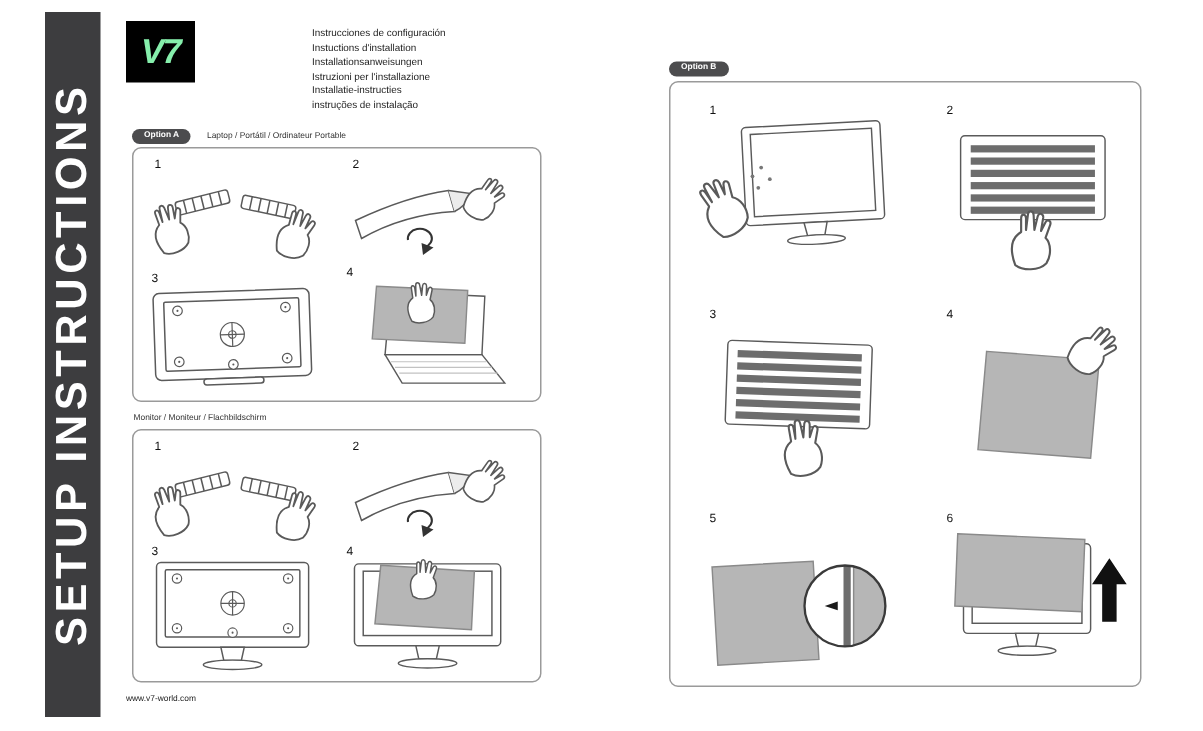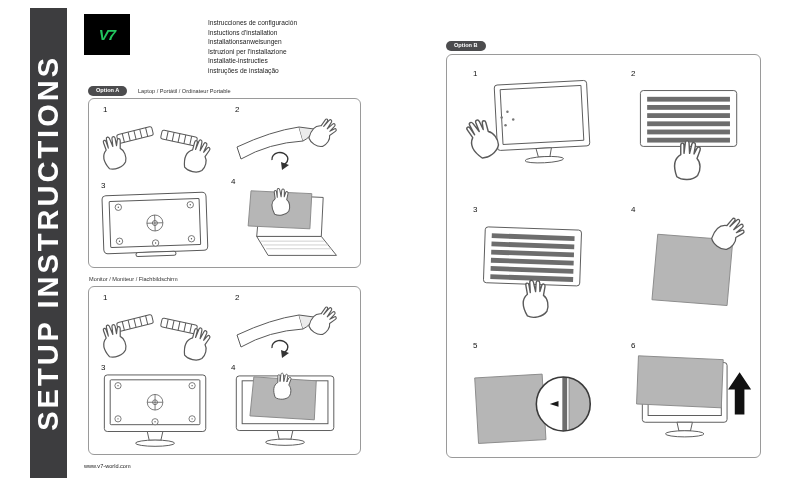--- a/index.html
+++ b/index.html
@@ -15,21 +15,21 @@
   }
   .sidebar-title{
     writing-mode:vertical-rl;transform:rotate(180deg);
     color:#fff;font-weight:700;font-size:29px;letter-spacing:3px;white-space:nowrap;
   }
   
   .logo{
     position:absolute;left:84px;top:14px;width:46px;height:41px;background:#000;
     display:flex;align-items:center;justify-content:center;
   }
-  .logo span{color:#22c55e;font-weight:700;font-style:italic;font-size:15px;letter-spacing:-1px}
+  .logo span{color:#86efac;font-weight:700;font-style:italic;font-size:23px;letter-spacing:-1px}
   
   .langs{position:absolute;left:208px;top:18px;font-size:6.6px;line-height:9.6px;color:#1d1d1d}
   
   .badge{
     position:absolute;background:#4c4c4e;color:#fff;font-size:5.6px;font-weight:700;
     padding:2px 8px;border-radius:6px;line-height:1;
   }
   .badge-a{left:88px;top:86px}
   .badge-b{left:446px;top:41px}
   .device-label{position:absolute;left:138px;top:88px;font-size:5.6px;color:#333}

